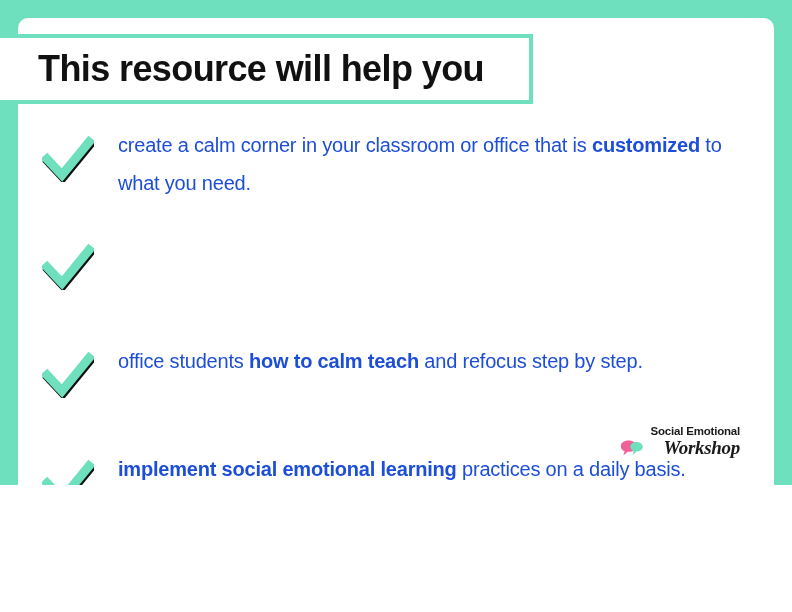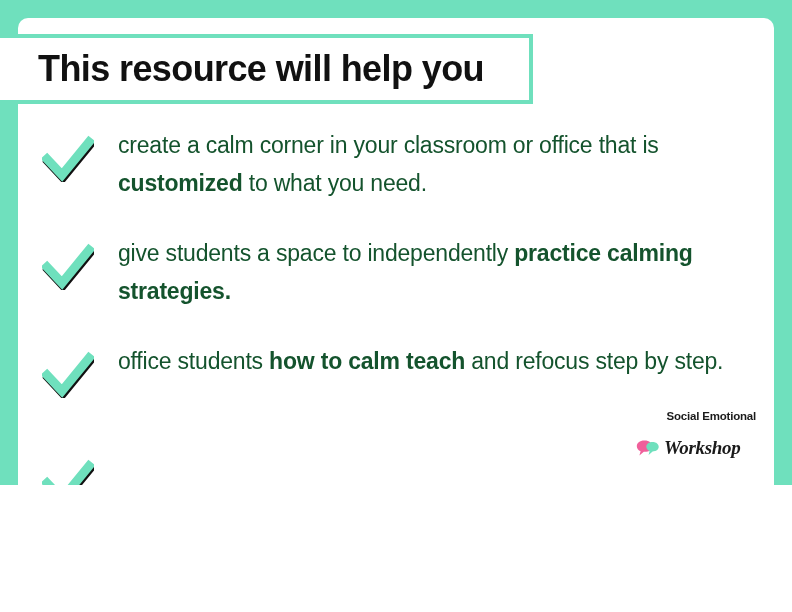--- a/index.html
+++ b/index.html
@@ -84,54 +84,54 @@
   }
   .check-icon {
     display: block;
     width: 52px;
     height: 48px;
   }
 
   .item-text {
     flex: 1 1 auto;
     font-family: "Liberation Sans", sans-serif;
-    font-size: 23px;
+    font-size: 20px;
     line-height: 38px;
-    color: #14532d;
+    color: #1d4ed8;
     letter-spacing: -0.2px;
     padding-right: 30px;
     padding-top: 2px;
   }
   .item-text b {
     font-weight: bold;
   }
 
   
   #logo {
     position: absolute;
-    right: 36px;
+    right: 52px;
     bottom: 28px;
     width: 120px;
     text-align: right;
     z-index: 6;
   }
   #logo-top {
     font-family: "Liberation Sans", sans-serif;
     font-weight: bold;
     font-size: 11.5px;
     color: #1a1a1a;
     letter-spacing: -0.2px;
     line-height: 13px;
     white-space: nowrap;
   }
   #logo-bottom-row {
     display: flex;
     align-items: center;
-    justify-content: flex-start;
-    margin-top: 15px;
+    justify-content: space-between;
+    margin-top: 0;
   }
   #logo-mark {
     width: 26px;
     height: 18px;
     margin-right: 2px;
     flex: 0 0 26px;
   }
   #logo-script {
     font-family: "Liberation Serif", serif;
     font-style: italic;
@@ -168,43 +168,43 @@
       </div>
     </div>
 
     <div class="item">
       <div class="check-wrap">
         <svg class="check-icon" viewBox="0 0 52 48">
           <path d="M5 25 L20 41 L47 8" fill="none" stroke="#111111" stroke-width="8" stroke-linecap="square" stroke-linejoin="miter" transform="translate(1,3)"></path>
           <path d="M5 25 L20 41 L47 8" fill="none" stroke="#6FE0BD" stroke-width="9" stroke-linecap="square" stroke-linejoin="miter"></path>
         </svg>
       </div>
-      <div class="item-text">
-        <span>give students a space to independently </span><b>practice calming strategies.</b>
-      </div>
     </div>
 
     <div class="item">
       <div class="check-wrap">
         <svg class="check-icon" viewBox="0 0 52 48">
           <path d="M5 25 L20 41 L47 8" fill="none" stroke="#111111" stroke-width="8" stroke-linecap="square" stroke-linejoin="miter" transform="translate(1,3)"></path>
           <path d="M5 25 L20 41 L47 8" fill="none" stroke="#6FE0BD" stroke-width="9" stroke-linecap="square" stroke-linejoin="miter"></path>
         </svg>
       </div>
       <div class="item-text">
         <span>office students </span><b>how to calm teach</b><span> and refocus step by step.</span>
       </div>
     </div>
 
     <div class="item">
       <div class="check-wrap">
         <svg class="check-icon" viewBox="0 0 52 48">
           <path d="M5 25 L20 41 L47 8" fill="none" stroke="#111111" stroke-width="8" stroke-linecap="square" stroke-linejoin="miter" transform="translate(1,3)"></path>
           <path d="M5 25 L20 41 L47 8" fill="none" stroke="#6FE0BD" stroke-width="9" stroke-linecap="square" stroke-linejoin="miter"></path>
         </svg>
+      </div>
+      <div class="item-text">
+        <b>implement social emotional learning</b><span> practices on a daily basis.</span>
       </div>
     </div>
 
   </div>
 
   <div id="logo">
     <div id="logo-top">Social Emotional</div>
     <div id="logo-bottom-row">
       <svg id="logo-mark" viewBox="0 0 26 18">
         <path d="M8.5 1.5 C3.5 1.5 0.8 4.2 0.8 7.2 C0.8 9.4 2.3 11.3 4.6 12.2 L3.4 16.6 L7.8 12.8 C8.0 12.85 8.25 12.87 8.5 12.87 C13.5 12.87 16.2 10.2 16.2 7.2 C16.2 4.2 13.5 1.5 8.5 1.5 Z" fill="#F0609B"></path>

